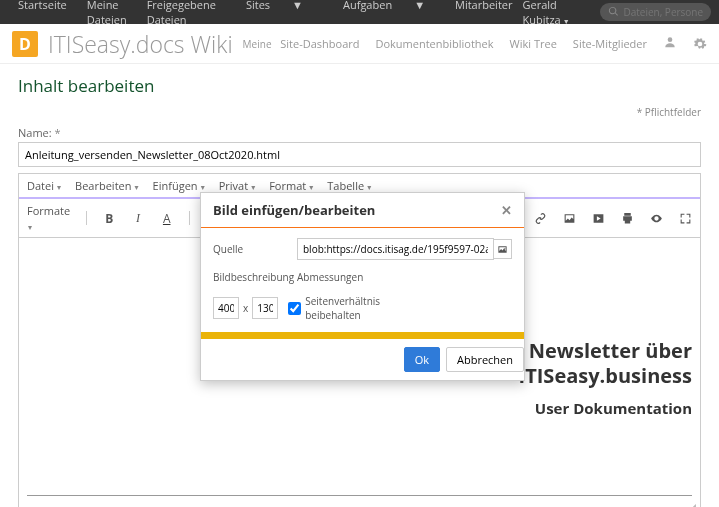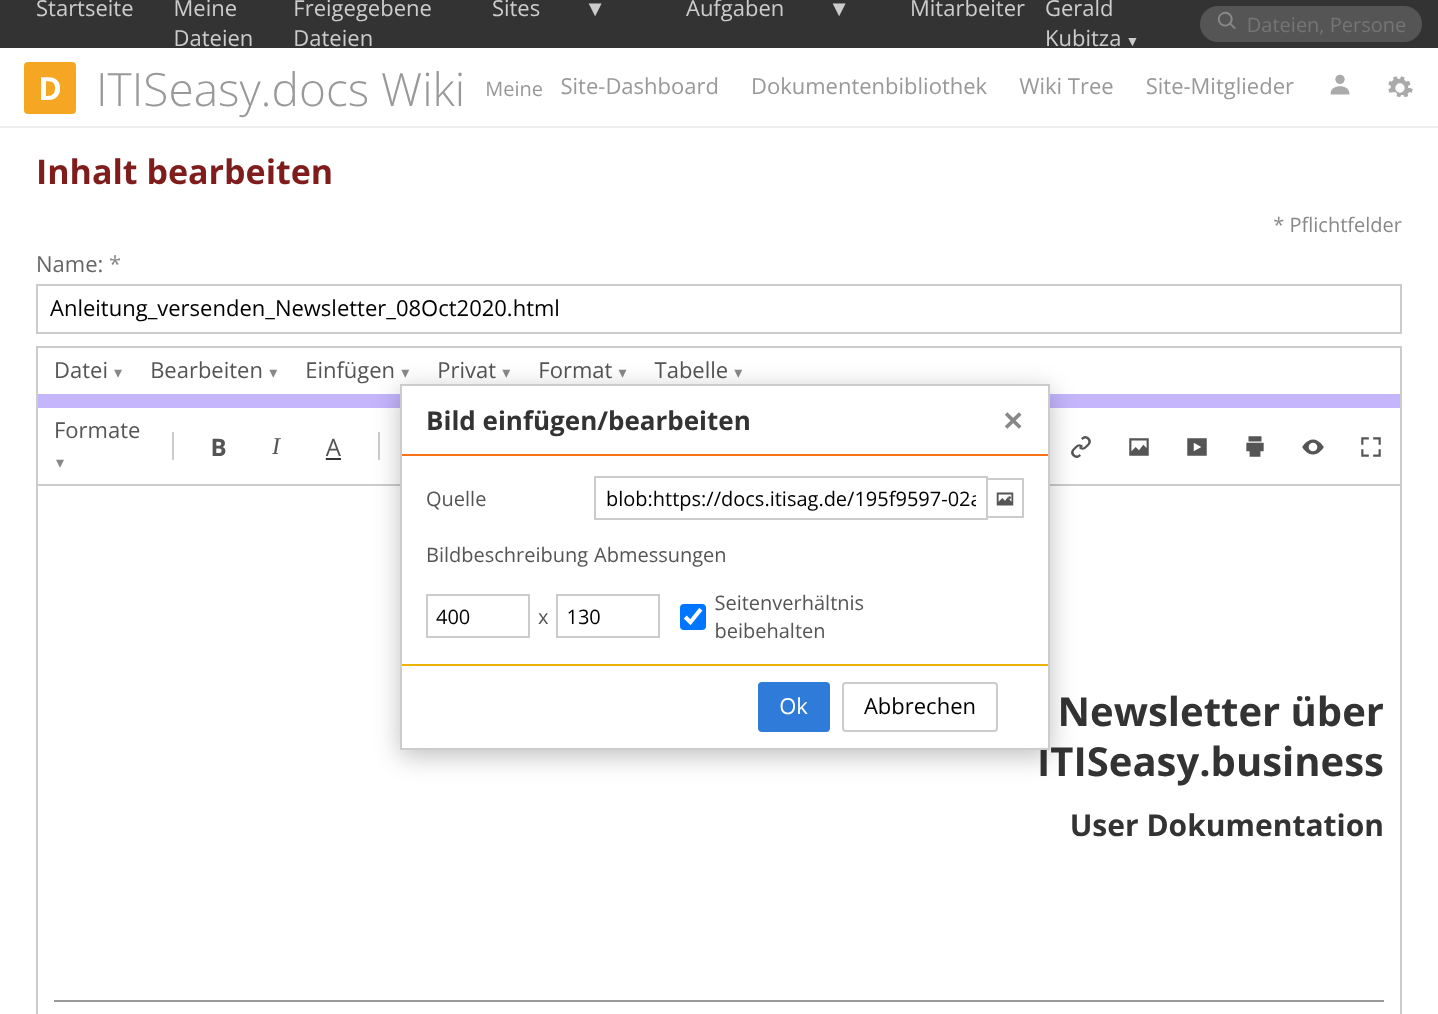--- a/index.html
+++ b/index.html
@@ -12,27 +12,27 @@
 .search input{background:transparent;border:0;color:#aaa;font-size:10px;outline:none;width:100%}
 .tri{font-size:7px;margin-left:2px}
 .hdr{height:40px;background:#fff;display:flex;align-items:center;padding:0 12px;border-bottom:1px solid #eee}
 .logo{width:26px;height:26px;background:#f5a623;color:#fff;display:flex;align-items:center;justify-content:center;font-size:16px;font-weight:bold;border-radius:2px}
 .site{margin-left:10px;font-size:23px;color:#999;font-weight:300}
 .priv{margin-left:10px;font-size:10px;color:#999}
 .hdr .rnav{margin-left:auto;display:flex;align-items:center;gap:16px;color:#999;font-size:11px}
 .gear{width:14px;height:14px}
 .gear svg,.avatar svg{width:14px;height:14px;fill:#aaa}
 .content{padding:10px 18px}
-.h1{font-size:17px;color:#7f1d1d;font-weight:700;margin-bottom:8px}
+.h1{font-size:17px;color:#14532d;font-weight:400;margin-bottom:8px}
 .req{text-align:right;color:#888;font-size:10px;margin-bottom:6px}
 .lbl{font-size:11px;color:#666;margin-bottom:2px}
 .star{color:#888}
 .name-in{width:100%;border:1px solid #ccc;padding:4px 6px;font-size:11px;margin-bottom:6px}
 .editor{border:1px solid #ccc}
-.menubar{border-bottom:7px solid #c4b5fd;padding:4px 8px;display:flex;gap:14px;font-size:11px;color:#555}
+.menubar{border-bottom:2px solid #c4b5fd;padding:4px 8px;display:flex;gap:14px;font-size:11px;color:#555}
 .menubar span{cursor:pointer}
 .sub{font-size:8px;color:#888;margin-left:1px}
 .toolbar{border-bottom:1px solid #ccc;padding:4px 8px;display:flex;align-items:center;gap:16px;color:#555}
 .tb-btn{cursor:pointer;display:inline-flex;align-items:center;justify-content:center;width:16px;height:16px;font-size:12px}
 .tb-btn svg{width:13px;height:13px;fill:#555}
 .sep{width:1px;height:14px;background:#ccc}
 .editbody{height:280px;position:relative;overflow:hidden}
 .doc{padding-top:100px;text-align:right;padding-right:8px}
 .doc h2{font-size:20px;color:#333;font-weight:700;line-height:1.25}
 .doc h3{font-size:15px;color:#333;font-weight:700;margin-top:10px}
@@ -41,23 +41,23 @@
 .dialog{position:absolute;top:192px;left:200px;width:325px;background:#fff;border:1px solid #ccc;box-shadow:0 3px 12px rgba(0,0,0,.25);z-index:10}
 .dlg-h{display:flex;align-items:center;padding:8px 12px;border-bottom:1px solid #f97316;font-size:13px;font-weight:700}
 .dlg-x{margin-left:auto;color:#888;cursor:pointer;font-size:13px}
 .dlg-b{padding:10px 12px;display:grid;grid-template-columns:78px 1fr;gap:10px 6px;align-items:center;font-size:10px;color:#555}
 .dlg-in{border:1px solid #ccc;padding:3px 5px;font-size:10px;width:100%}
 .src-wrap{display:flex;align-items:center}
 .src-wrap .dlg-in{flex:1}
 .browse{width:18px;height:20px;border:1px solid #ccc;border-left:0;display:flex;align-items:center;justify-content:center;cursor:pointer}
 .browse svg{width:11px;height:11px;fill:#555}
 .dims{display:flex;align-items:center;gap:4px}
-.dims input{width:52px;border:1px solid #ccc;padding:3px 4px;font-size:10px;text-align:left}
+.dims input{width:26px;border:1px solid #ccc;padding:3px 4px;font-size:10px;text-align:left}
 .chk{margin-left:6px}
-.dlg-f{display:flex;justify-content:flex-end;gap:6px;padding:8px 25px;border-top:1px solid #eab308}
+.dlg-f{display:flex;justify-content:flex-end;gap:6px;padding:8px 0;border-top:7px solid #eab308}
 .btn{padding:4px 10px;border:1px solid #ccc;background:#fff;font-size:11px;cursor:pointer;border-radius:2px}
 .btn.primary{background:#2f7bd9;color:#fff;border-color:#2f7bd9}
 .mag svg{width:11px;height:11px;fill:#888}
 .resize-handle{position:absolute;right:4px;bottom:4px;color:#bbb;font-size:11px;cursor:nwse-resize}
 </style>
 </head>
 <body>
 
 <div class="topbar">
   <div class="nav">

